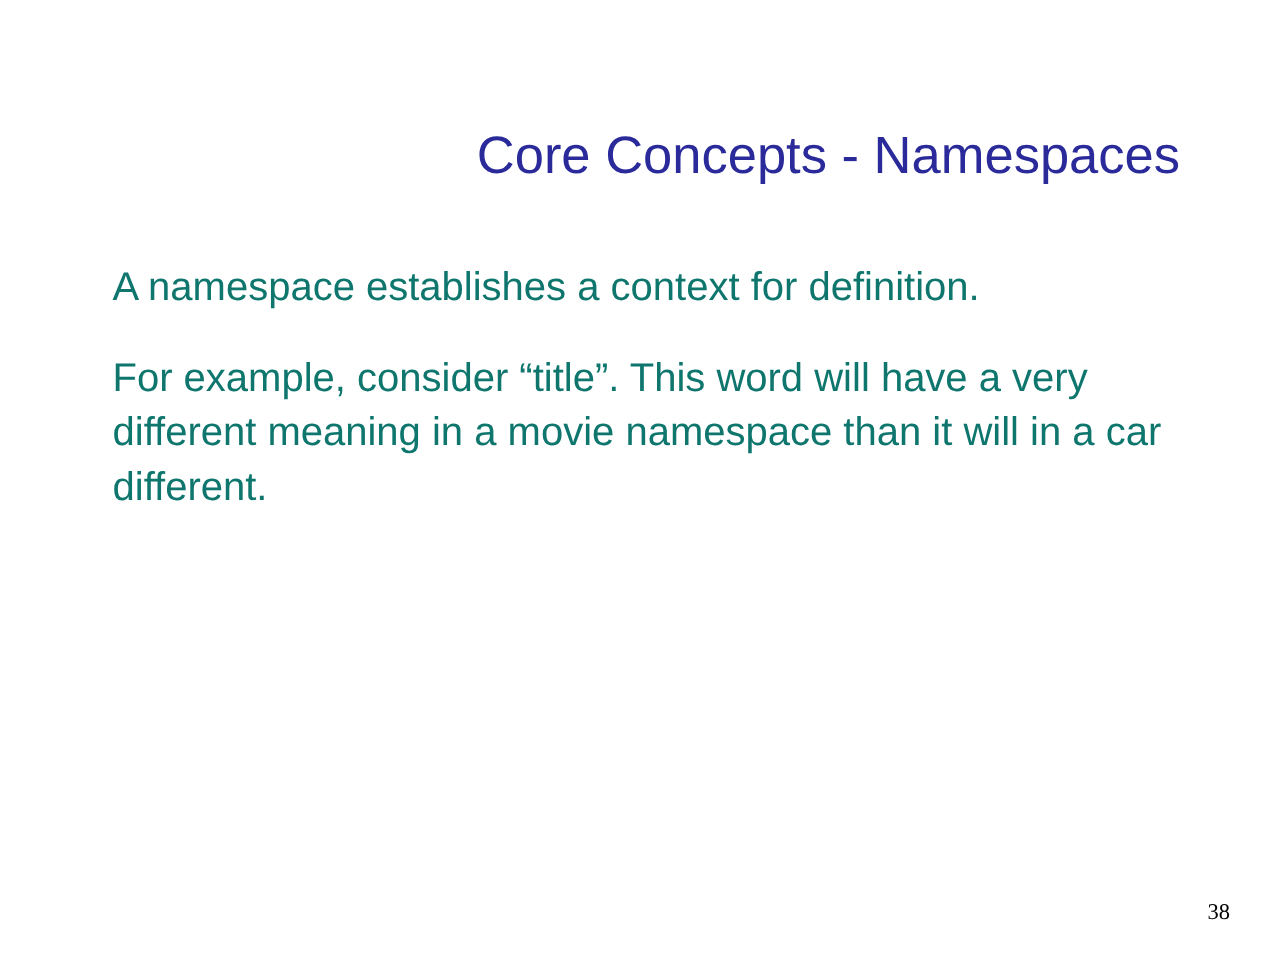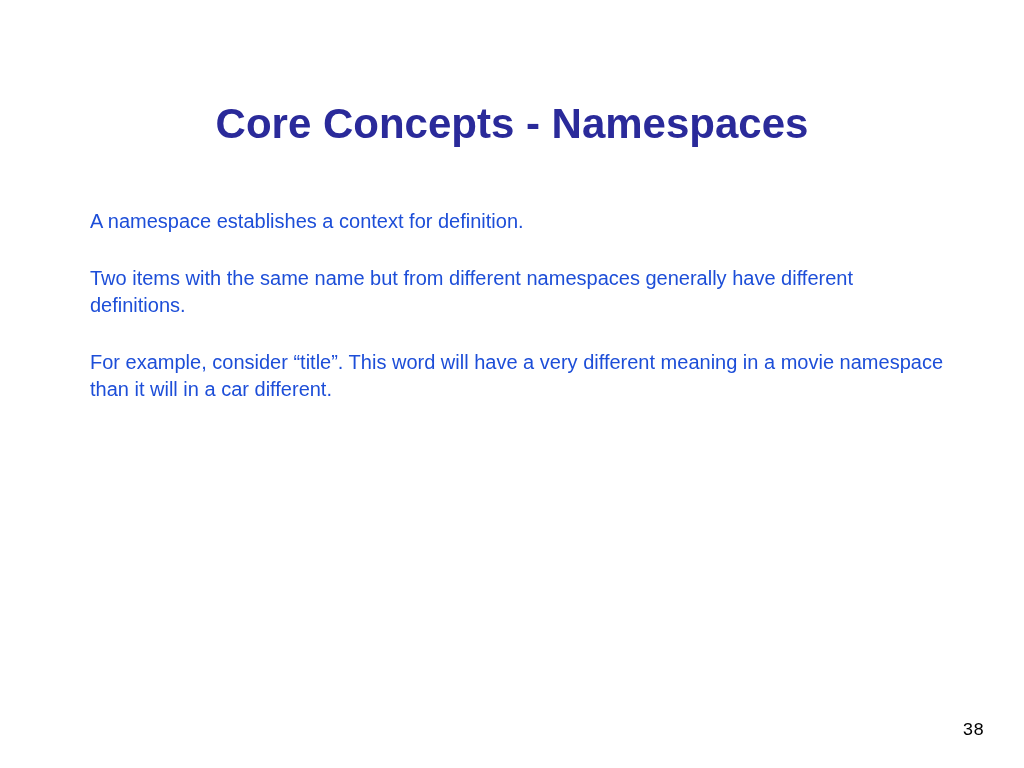--- a/index.html
+++ b/index.html
@@ -17,48 +17,47 @@
     }
     .slide {
       width: 100%;
       height: 100%;
       padding: 100px 80px 40px 80px;
       position: relative;
     }
     .title {
       color: #2a2a9a;
       font-size: 42px;
-      font-weight: bold;
-      text-align: center;
+      font-weight: normal;
+      text-align: right;
       margin-bottom: 60px;
     }
     .content {
       padding-left: 10px;
     }
     .paragraph {
-      color: #1d4ed8;
-      font-size: 20px;
+      color: #0f766e;
+      font-size: 32px;
       line-height: 1.35;
       margin-bottom: 30px;
     }
     .italic {
     }
     .page-number {
       position: absolute;
       bottom: 28px;
       right: 40px;
       font-size: 18px;
       color: #000000;
-      font-family: Liberation Mono, monospace;
+      font-family: Liberation Serif, serif;
     }
   </style>
 </head>
 <body>
 
 <div class="slide">
   <h1 class="title">Core Concepts - Namespaces</h1>
   <div class="content">
     <p class="paragraph">A namespace establishes a context for definition.</p>
-    <p class="paragraph">Two items with the same name but from different namespaces generally have different definitions.</p>
     <p class="paragraph"><span>For example, consider “title”.  This word will have a very different meaning in a </span><span class="italic">movie</span><span> namespace than it will in a </span><span class="italic">car</span><span> different.</span></p>
   </div>
   <div class="page-number">38</div>
 </div>
 
 </body></html>

